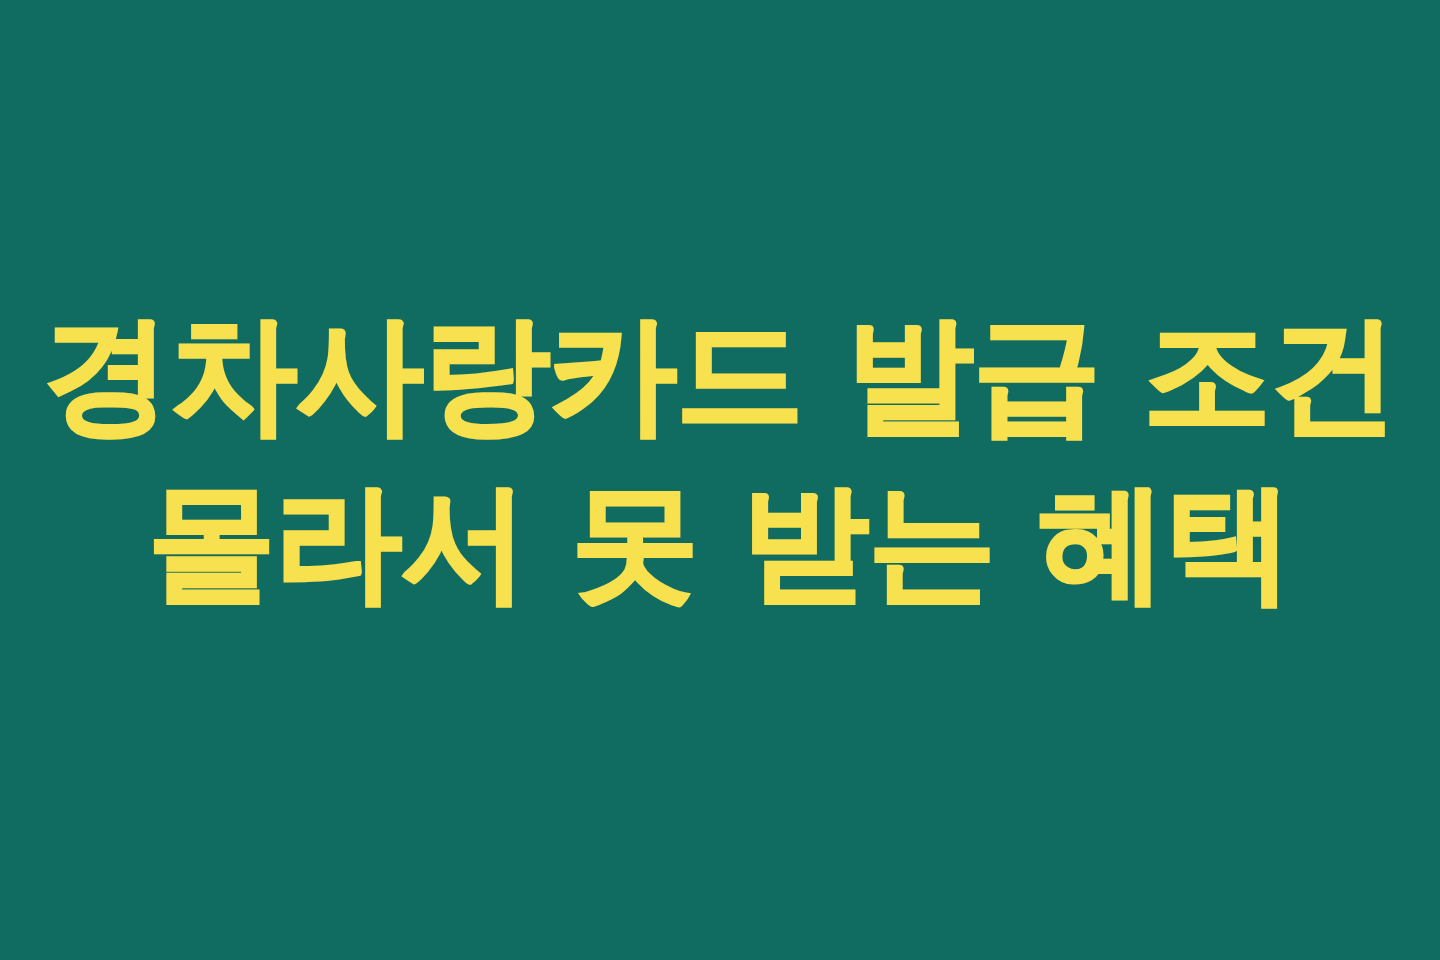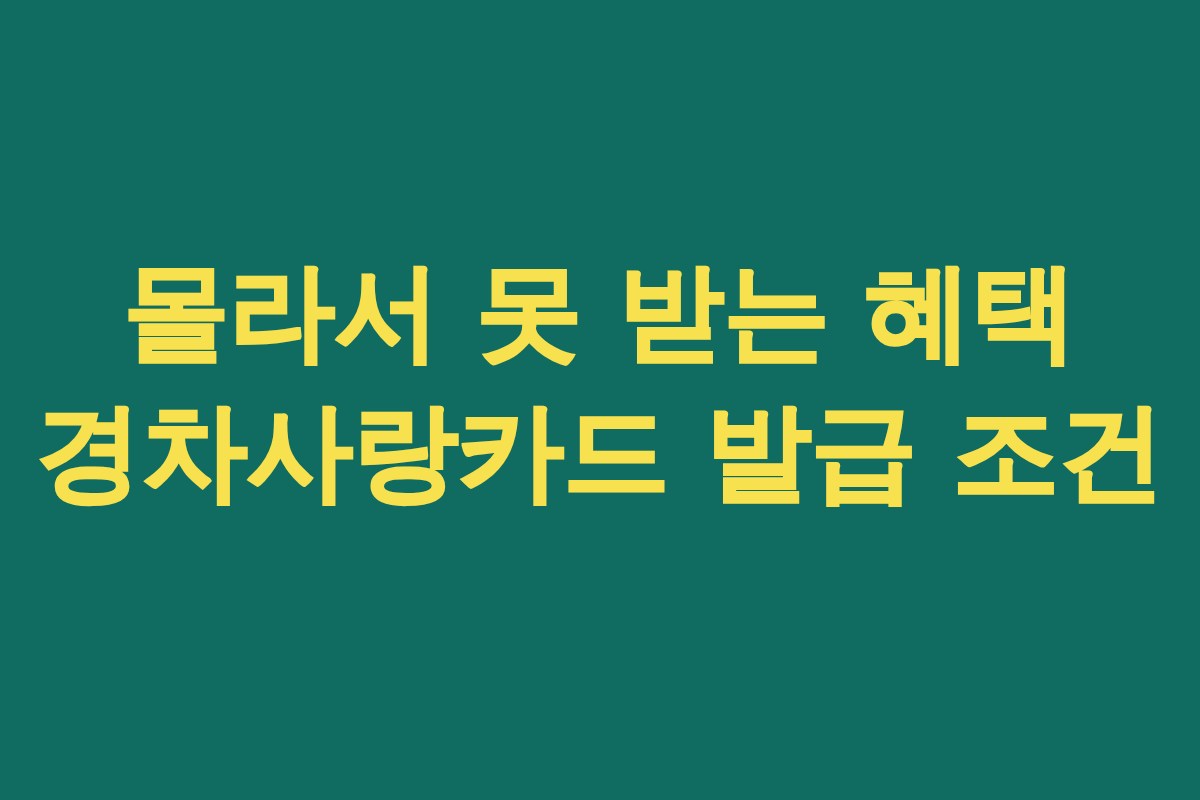--- a/index.html
+++ b/index.html
@@ -63,19 +63,19 @@
     font-size: 106px;
   }
 </style>
 </head>
 <body>
 
 <div id="banner" style="background: rgb(16, 107, 97);">
 
   <div id="headline-block">
 
+    <span class="headline-line line-1" style="color: rgb(248, 225, 78); -webkit-text-stroke: 2.5px rgb(248, 225, 78);">경차사랑카드 발급 조건</span>
+
     <span class="headline-line line-2" style="color: rgb(248, 225, 78); -webkit-text-stroke: 2.5px rgb(248, 225, 78);">몰라서 못 받는 혜택</span>
-
-    <span class="headline-line line-1" style="color: rgb(248, 225, 78); -webkit-text-stroke: 2.5px rgb(248, 225, 78);">경차사랑카드 발급 조건</span>
 
   </div>
 
 </div>
 
 </body></html>

